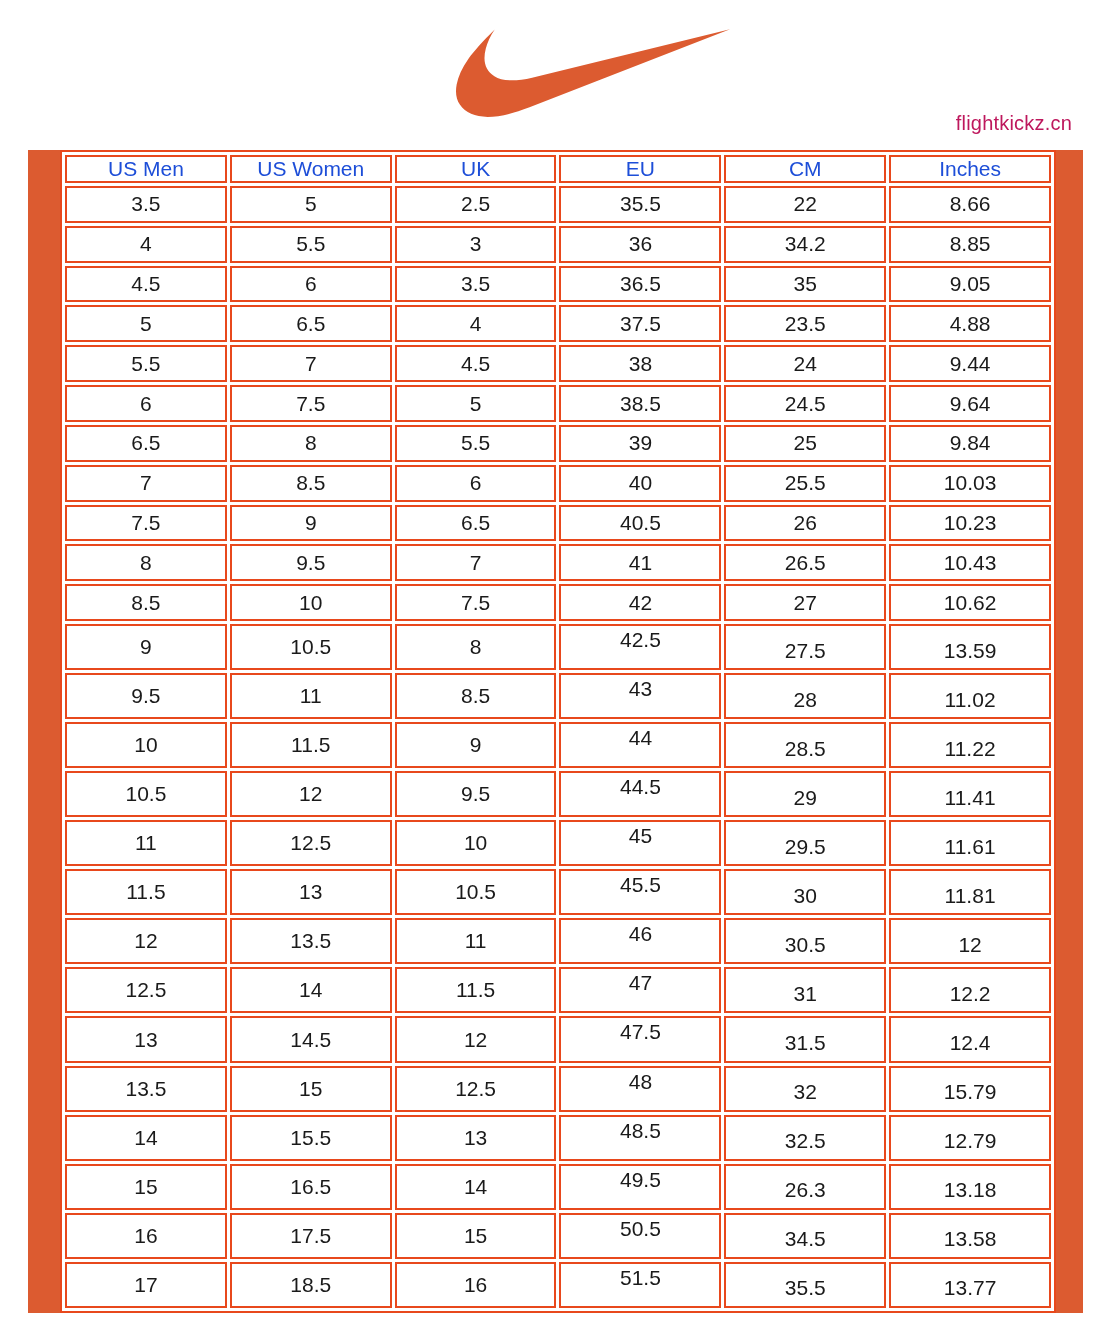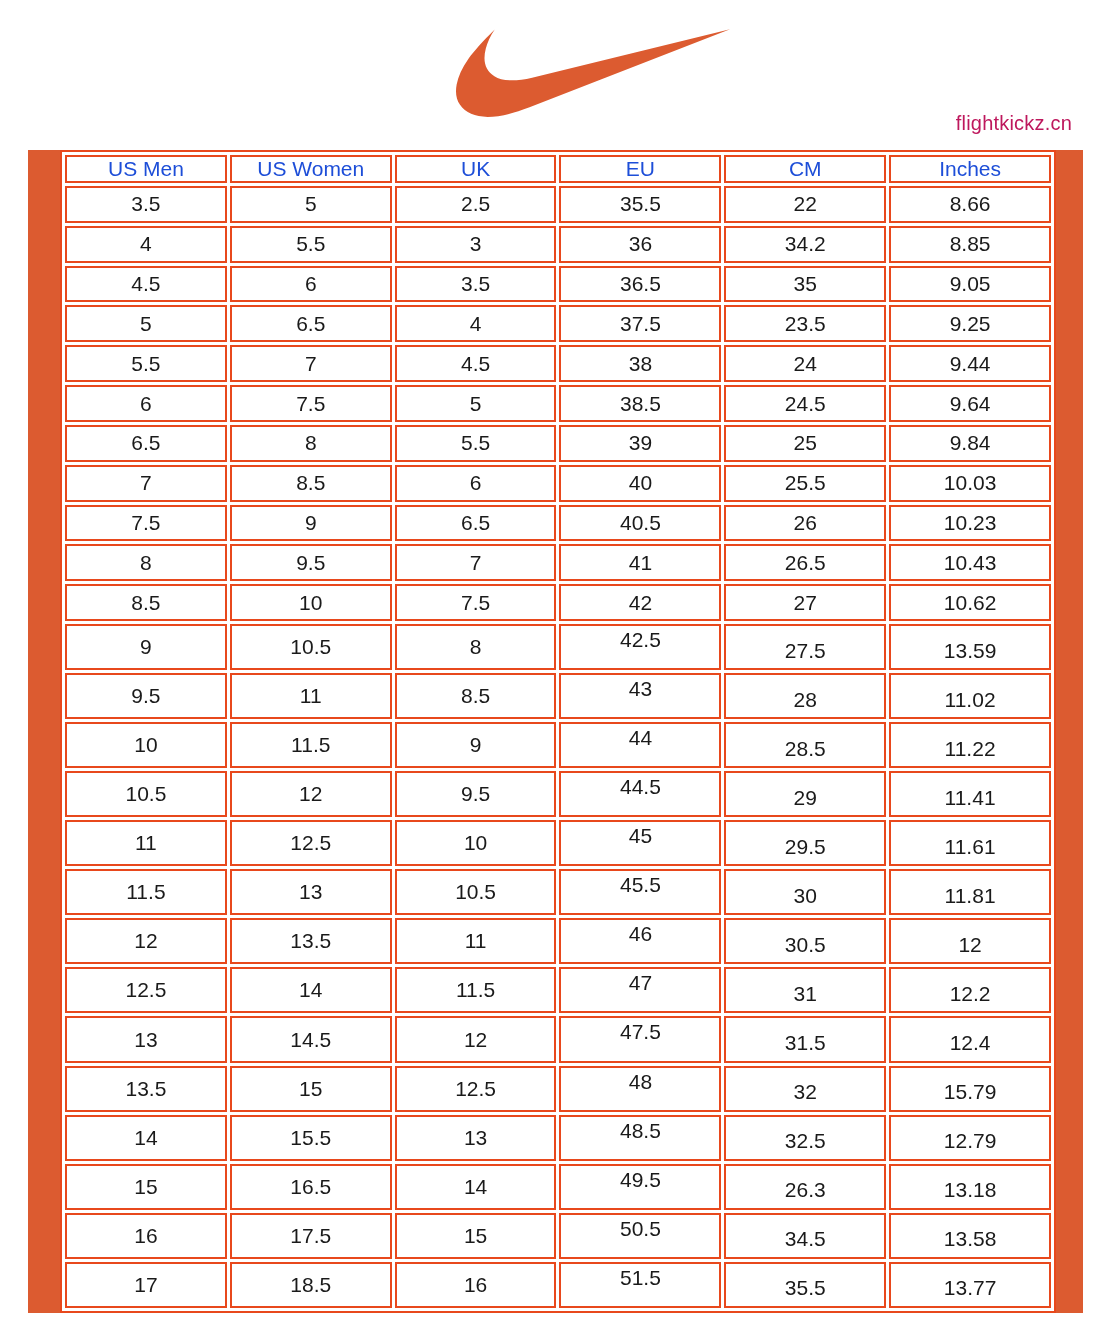--- a/index.html
+++ b/index.html
@@ -128,21 +128,21 @@
         <td>36.5</td>
         <td>35</td>
         <td>9.05</td>
       </tr>
       <tr>
         <td>5</td>
         <td>6.5</td>
         <td>4</td>
         <td>37.5</td>
         <td>23.5</td>
-        <td>9.25</td>
+        <td>4.88</td>
       </tr>
       <tr>
         <td>5.5</td>
         <td>7</td>
         <td>4.5</td>
         <td>38</td>
         <td>24</td>
         <td>9.44</td>
       </tr>
       <tr>

